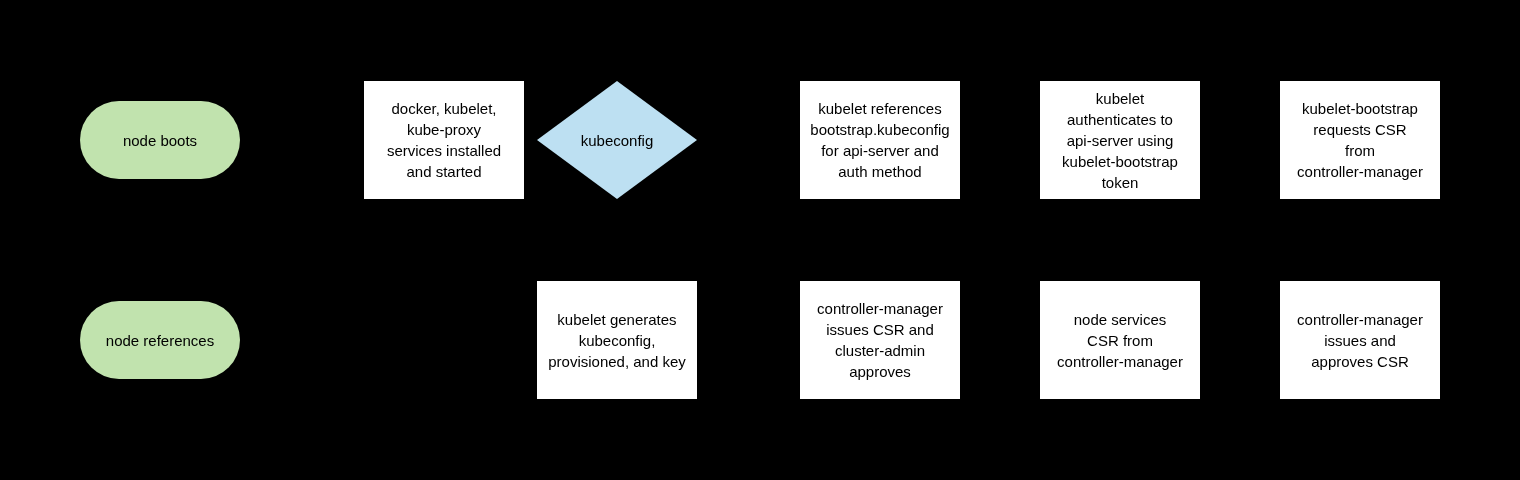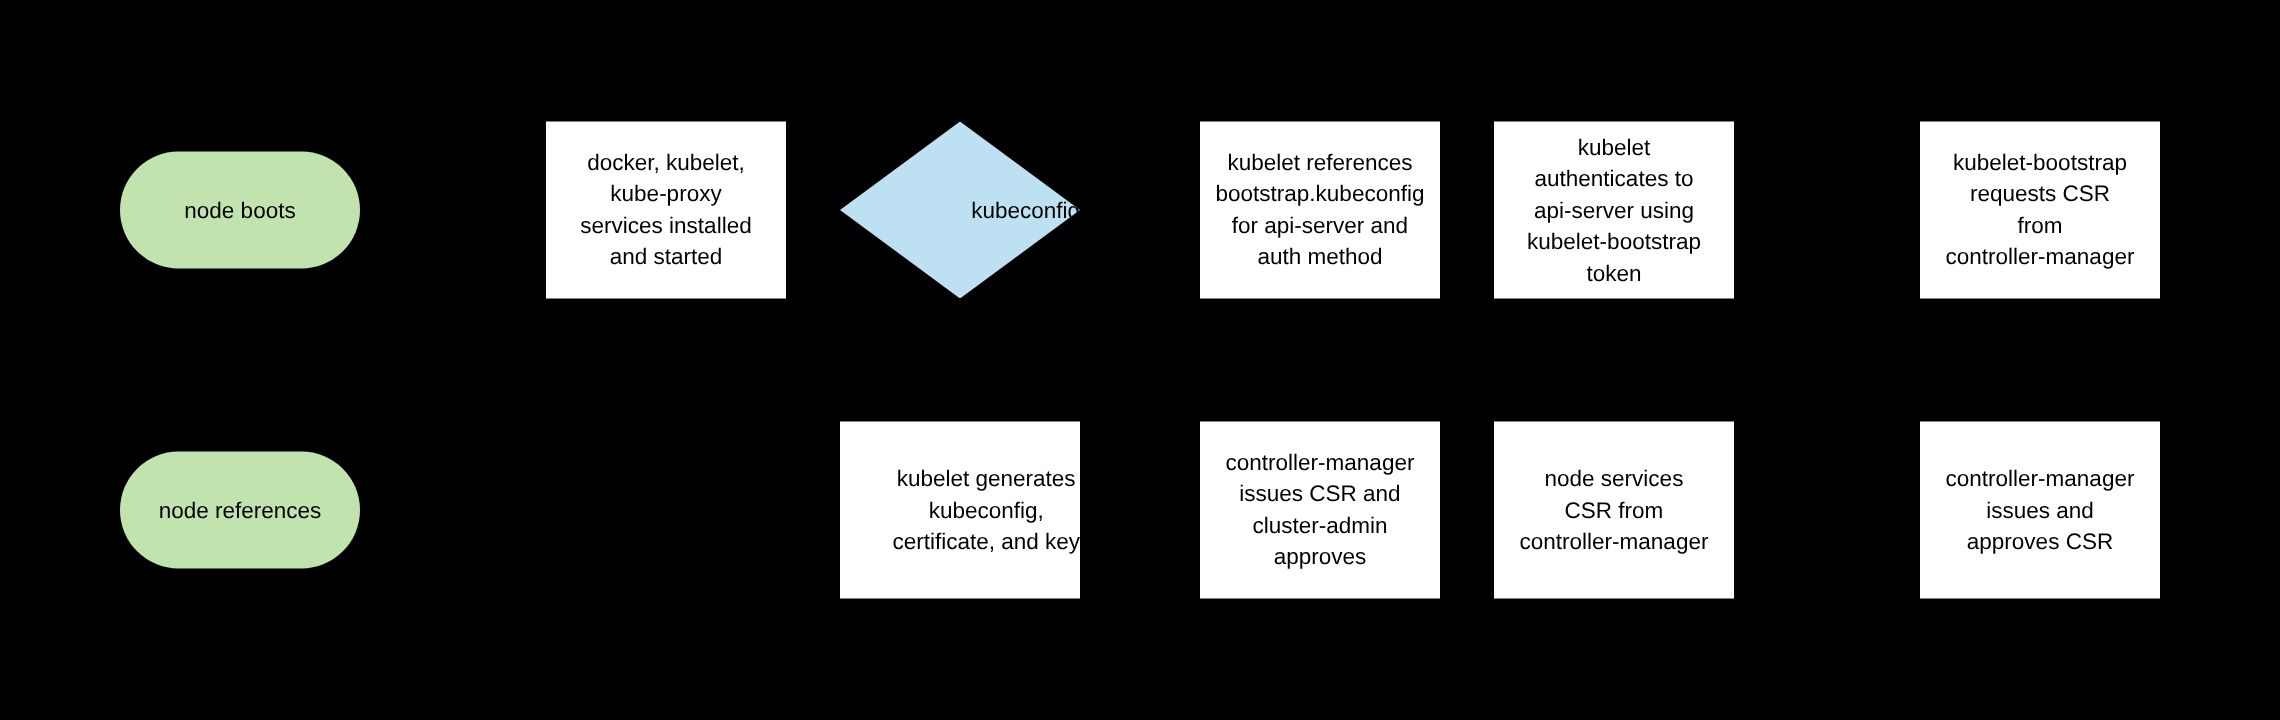--- a/index.html
+++ b/index.html
@@ -49,23 +49,23 @@
   }
   
   .r1.terminal { top: 101px; }
   .r1.process, .r1.decision { top: 81px; }
   
   .r2.terminal { top: 301px; }
   .r2.process { top: 281px; }
   
   .c0 { left: 80px; justify-content: center; }
   .c1 { left: 320px; margin-left: 44px; }
-  .c2 { left: 560px; justify-content: flex-end; }
+  .c2 { left: 537px; }
   .c3 { left: 800px; }
-  .c4 { left: 996px; }
+  .c4 { left: 1040px; }
   .c5 { left: 1280px; }
 </style>
 </head>
 <body>
 
 <div id="canvas">
 
   <div class="node terminal r1 c0">
     <span class="node-label">node boots</span>
   </div>
@@ -104,21 +104,21 @@
   </div>
 
   <div class="node terminal r2 c0">
     <span class="node-label">node references</span>
   </div>
 
 
   <div class="node process r2 c2">
     <span class="node-label">kubelet generates
 kubeconfig,
-certificate, and key</span>
+provisioned, and key</span>
   </div>
 
   <div class="node process r2 c3">
     <span class="node-label">controller-manager
 issues CSR and
 cluster-admin
 approves</span>
   </div>
 
   <div class="node process r2 c4">

